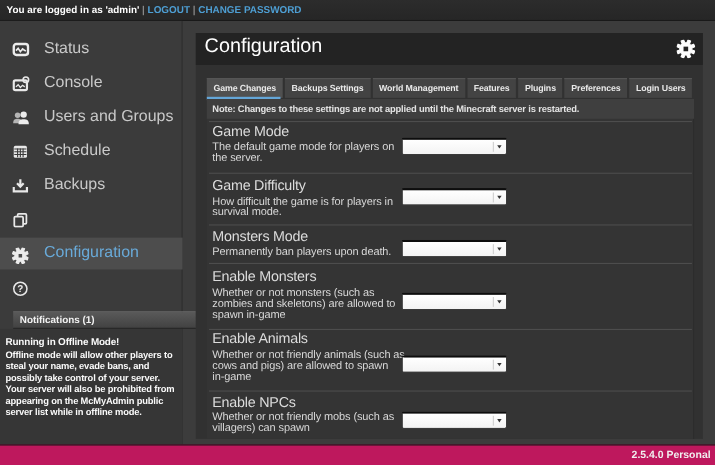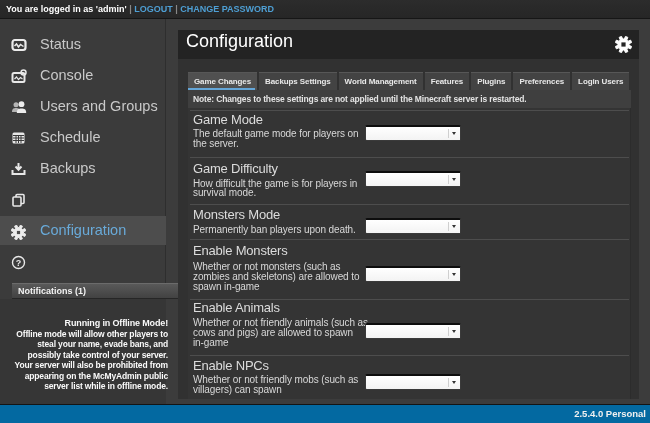--- a/index.html
+++ b/index.html
@@ -18,24 +18,24 @@
   color:#c9c9c9; font-size:14.5px; }
 .mi span { position:absolute; left:40px; }
 .mi svg { position:absolute; left:11px; top:9px; }
 .mi.sel { background:#4d4d4d; height:29px; line-height:29px; }
 .mi.sel span { color:#69aad9; }
 #nhead { left:0; top:283px; width:166px; height:16px;
   background:linear-gradient(#595959,#424242);
   border-top:1px solid #6b6b6b; border-bottom:1px solid #262626;
   font-size:9px; font-weight:bold; color:#f2f2f2; line-height:14px; padding-left:6px;margin-left:12px; }
 #nbody-bg { left:0; top:299px; width:166px; height:105px; background:#363636; }
-#nbody { left:5px; top:318px; width:163px; font-size:8.5px; font-weight:bold;
-  color:#fafafa; line-height:10.55px; letter-spacing:-0.15px;text-align:right; }
+#nbody { left:5px; top:306px; width:163px; font-size:8.5px; font-weight:bold;
+  color:#fafafa; line-height:10.55px; letter-spacing:-0.15px; }
 
-#botbar { left:0; top:404px; width:650px; height:19px; background:#0369a1;
+#botbar { left:0; top:404px; width:650px; height:19px; background:#be185d;
   border-top:1px solid #141414; font-size:9.5px; font-weight:bold; color:#f0f0f0;
   line-height:18px; text-align:right; padding-right:4px;padding-left:36px; }
 
 #panel { left:178px; top:30px; width:461px; height:369px; background:#313131; }
 #phead { left:178px; top:30px; width:461px; height:29px; background:#232323; }
 #ptitle { left:186px; top:31.5px; font-size:18px; color:#ffffff; line-height:18px; }
 
 #tabs { left:188px; top:70px; height:18px; white-space:nowrap; }
 .tab { display:inline-block; height:18px; line-height:18px; padding:0 6px;
   margin-right:2px; background:#434343; border-top:1px solid #575757;

